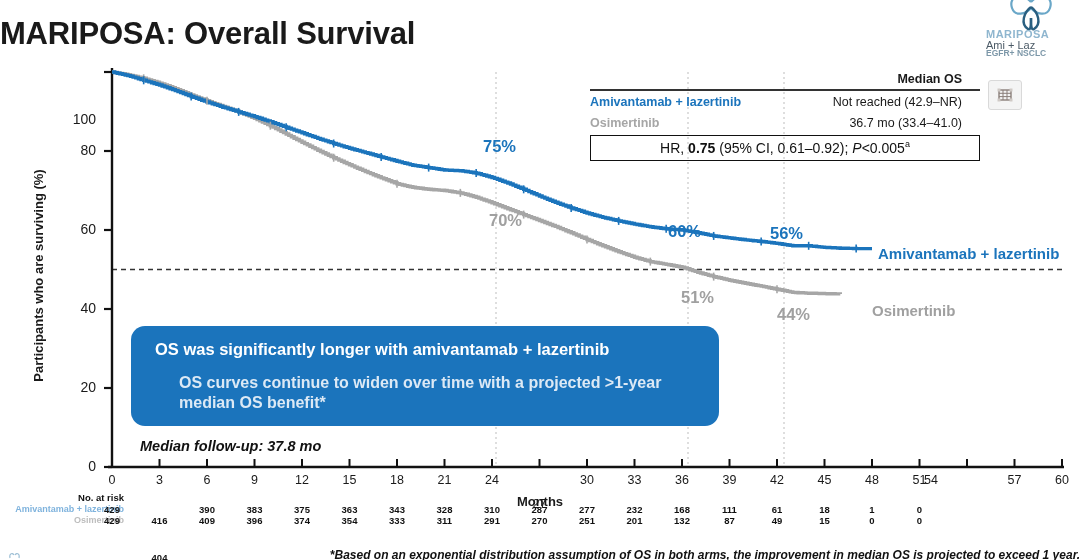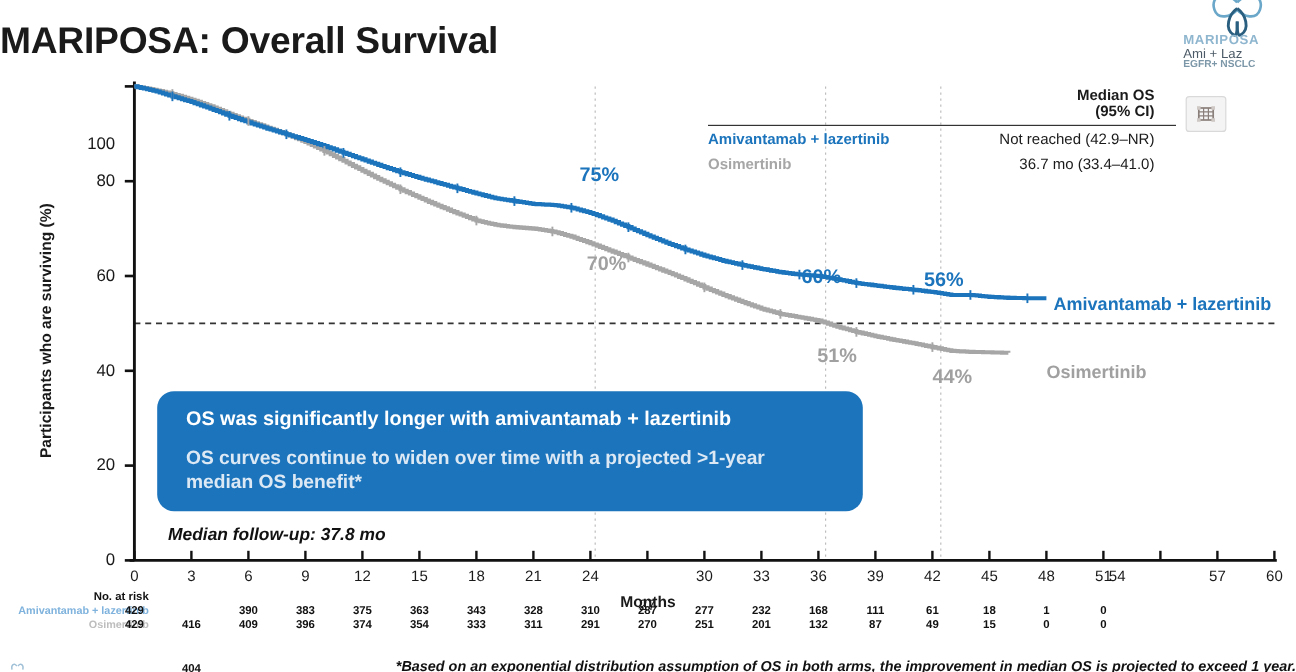--- a/index.html
+++ b/index.html
@@ -93,21 +93,21 @@
 
   
   #callout {
     position: absolute; left: 131px; top: 326px; width: 588px; height: 100px;
     background: #1b74bc; border-radius: 14px;
     padding: 13px 22px 0 24px; color: #fff;
   }
   #callout-line1 { font-size: 16.5px; font-weight: bold; line-height: 1.25; }
   #callout-line2 {
     margin-top: 13px; font-size: 16px; font-weight: bold;
-    color: #dce9f5; line-height: 1.3;
+    color: #dce9f5; line-height: 1.3; margin-left: 24px;
   }
 
   #followup {
     position: absolute; left: 140px; top: 438px;
     font-size: 14.5px; font-weight: bold; font-style: italic; color: #111;
   }
 
   
   #risk { position: absolute; left: 0; top: 492px; width: 1080px; }
   #risk-title {
@@ -272,30 +272,32 @@
     <div class="pct blue" style="left:770px; top:224px;">56%</div>
     <div class="pct gray" style="left:777px; top:305px;">44%</div>
 
     <div class="curve-label blue" style="left:878px; top:245px;">Amivantamab + lazertinib</div>
     <div class="curve-label gray" style="left:872px; top:302px;">Osimertinib</div>
   </div>
 
   <div id="legend">
     <div id="legend-head">
       <div>Median OS</div>
-      <div>(95% CI)</div>
     </div>
     <div id="legend-rule"></div>
     <div class="legend-row blue">
       <span class="arm">Amivantamab + lazertinib</span>
       <span class="val">Not reached (42.9–NR)</span>
     </div>
     <div class="legend-row gray">
       <span class="arm">Osimertinib</span>
       <span class="val">36.7 mo (33.4–41.0)</span>
+    </div>
+    <div id="hr-box">
+      <span>HR, </span><b>0.75</b><span> (95% CI, 0.61–0.92); </span><i>P</i><span>&lt;0.005</span><sup>a</sup>
     </div>
   </div>
 
   <div id="grid-icon-btn">
     <svg width="18" height="18" viewBox="0 0 18 18">
       <rect x="3" y="4" width="12" height="10" fill="none" stroke="#8a7f7a" stroke-width="1.4"></rect>
       <line x1="3" y1="7.3" x2="15" y2="7.3" stroke="#8a7f7a" stroke-width="1"></line>
       <line x1="3" y1="10.6" x2="15" y2="10.6" stroke="#8a7f7a" stroke-width="1"></line>
       <line x1="7" y1="4" x2="7" y2="14" stroke="#8a7f7a" stroke-width="1"></line>
       <line x1="11" y1="4" x2="11" y2="14" stroke="#8a7f7a" stroke-width="1"></line>

